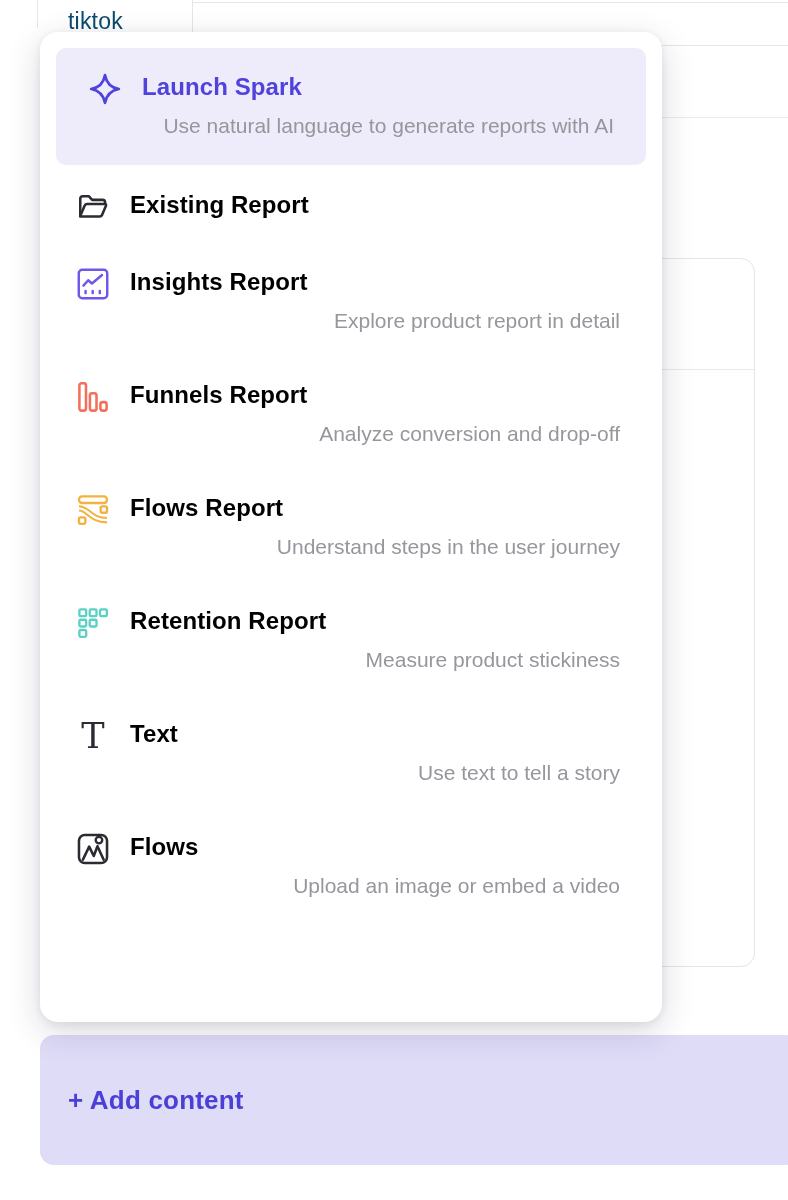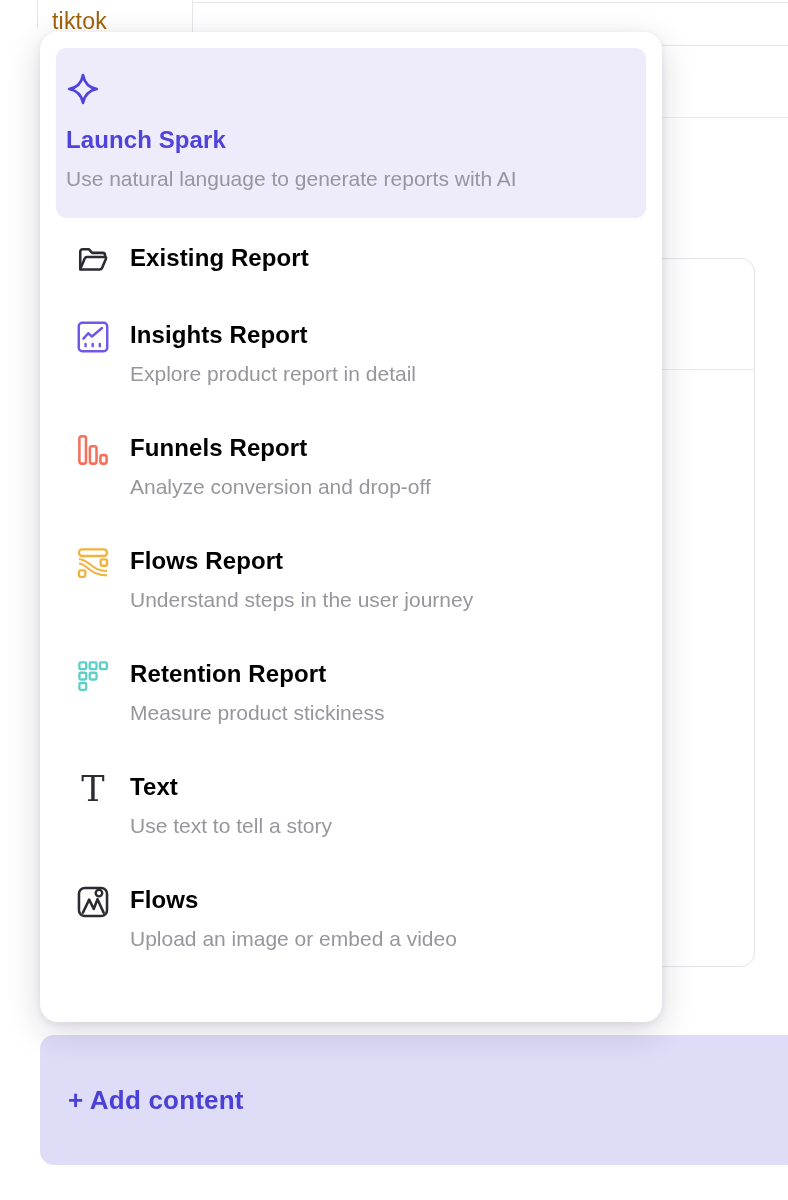--- a/index.html
+++ b/index.html
@@ -4,42 +4,42 @@
 <style>
   html,body{margin:0;padding:0;}
   body{
     width:788px;height:1200px;position:relative;overflow:hidden;
     background:#ffffff;
     font-family:"Liberation Sans","DejaVu Sans",sans-serif;
     -webkit-font-smoothing:antialiased;
   }
   
   .bg-vline-left{position:absolute;left:37px;top:0;width:1px;height:28px;background:#e6e6e9;}
-  .bg-card-label{position:absolute;left:52px;top:8px;font-size:23px;color:#a16207;letter-spacing:.2px;}
+  .bg-card-label{position:absolute;left:68px;top:8px;font-size:23px;color:#0c4a6e;letter-spacing:.2px;}
   .bg-vline{position:absolute;left:192px;top:0;width:1px;height:46px;background:#e6e6e9;}
   .bg-hline-top{position:absolute;left:192px;top:2px;width:596px;height:1px;background:#e6e6e9;}
   .bg-hline-2{position:absolute;left:560px;top:45px;width:228px;height:1px;background:#e6e6e9;}
   .bg-hline-3{position:absolute;left:620px;top:117px;width:168px;height:1px;background:#eceaee;}
   .bg-panel{position:absolute;left:300px;top:258px;width:453px;height:707px;
     border:1px solid #e4e4e8;border-radius:14px;background:#fff;}
   .bg-panel-divider{position:absolute;left:0;top:110px;width:100%;height:1px;background:#e9e8ec;}
   
   .menu-card{
     position:absolute;left:40px;top:32px;width:622px;height:990px;
     background:#ffffff;border-radius:18px;box-sizing:border-box;padding:16px;
     box-shadow:0 10px 34px rgba(25,22,60,.16),0 2px 8px rgba(25,22,60,.08);
     z-index:5;overflow:hidden;
   }
   .menu-item{display:flex;align-items:flex-start;gap:20px;padding:22px 20px;border-radius:10px;cursor:pointer;}
-  .menu-item.spark{background:#eeebfb;padding:25px 10px 23px;margin-bottom:4px;flex-direction:column;}
+  .menu-item.spark{background:#eeebfb;padding:25px 32px 23px;margin-bottom:4px;}
   .icon-box{flex:0 0 34px;width:34px;height:34px;margin-top:-1px;display:flex;align-items:center;justify-content:center;}
   .item-text{flex:1;min-width:0;}
   .item-title{font-size:24px;line-height:28px;font-weight:600;color:#000000;letter-spacing:.1px;}
   .menu-item.spark .item-title{color:#4f43dc;}
-  .item-desc{margin-top:9px;font-size:21px;line-height:32px;color:#96969d;max-width:490px;}
+  .item-desc{margin-top:9px;font-size:21px;line-height:32px;color:#96969d;max-width:490px;text-align:right;}
   .t-glyph{font-family:"DejaVu Serif","Liberation Serif",serif;font-size:35px;line-height:34px;color:#2b2b33;}
   
   .add-content-bar{
     position:absolute;left:40px;top:1035px;width:760px;height:130px;
     background:#dedcf7;border-radius:14px;z-index:4;
     display:flex;align-items:center;cursor:pointer;
   }
   .add-content-label{margin-left:28px;font-size:26px;color:#4a3fd6;letter-spacing:.2px;font-weight:bold;}
 </style>
 </head>

